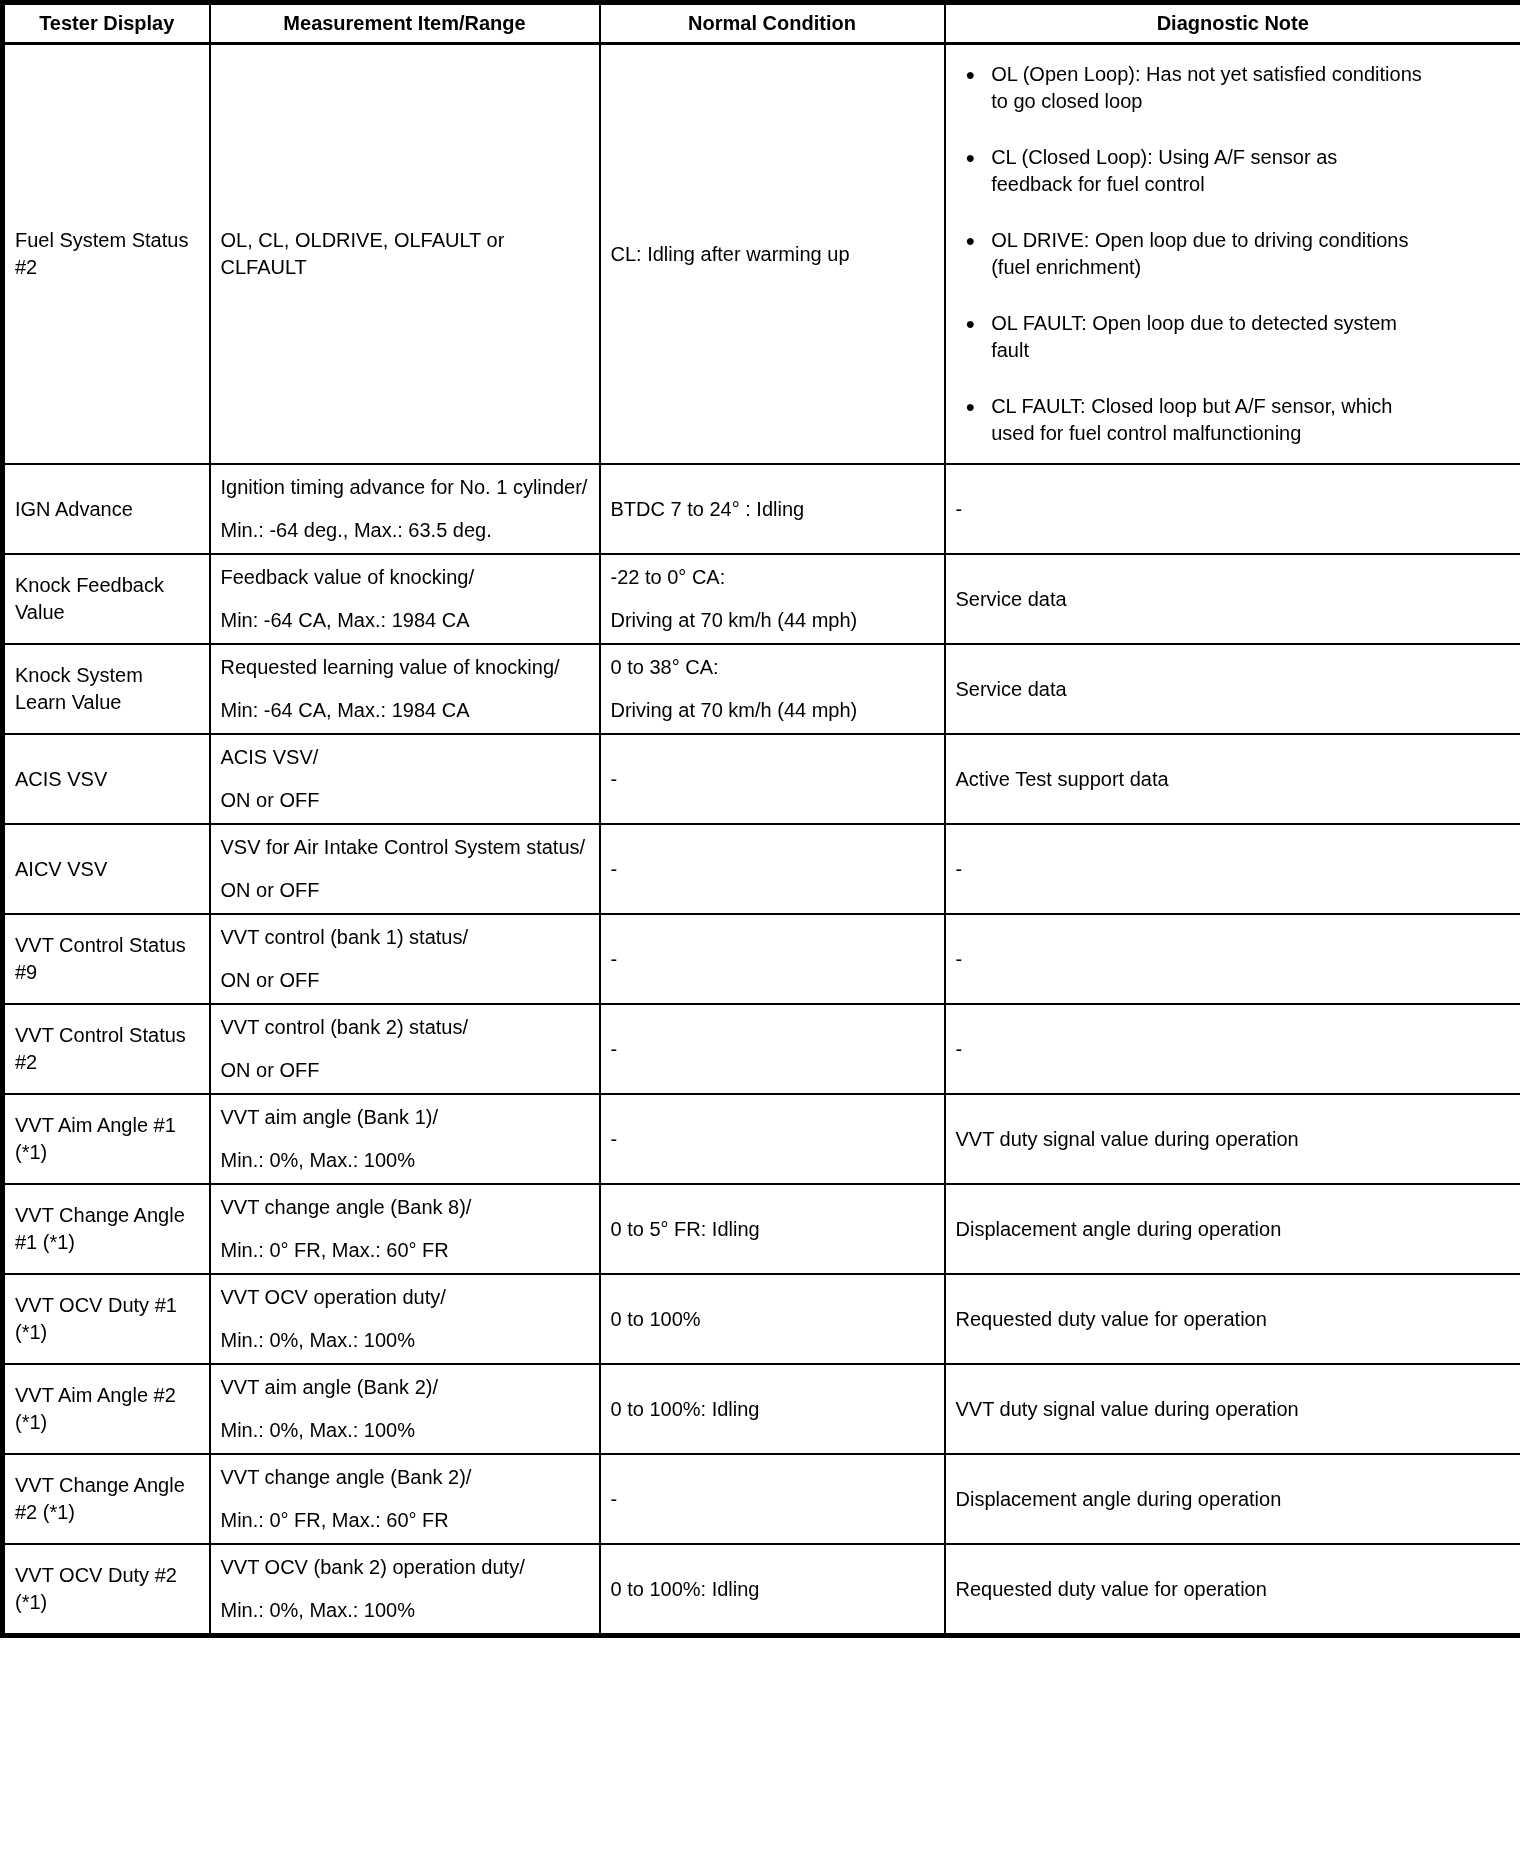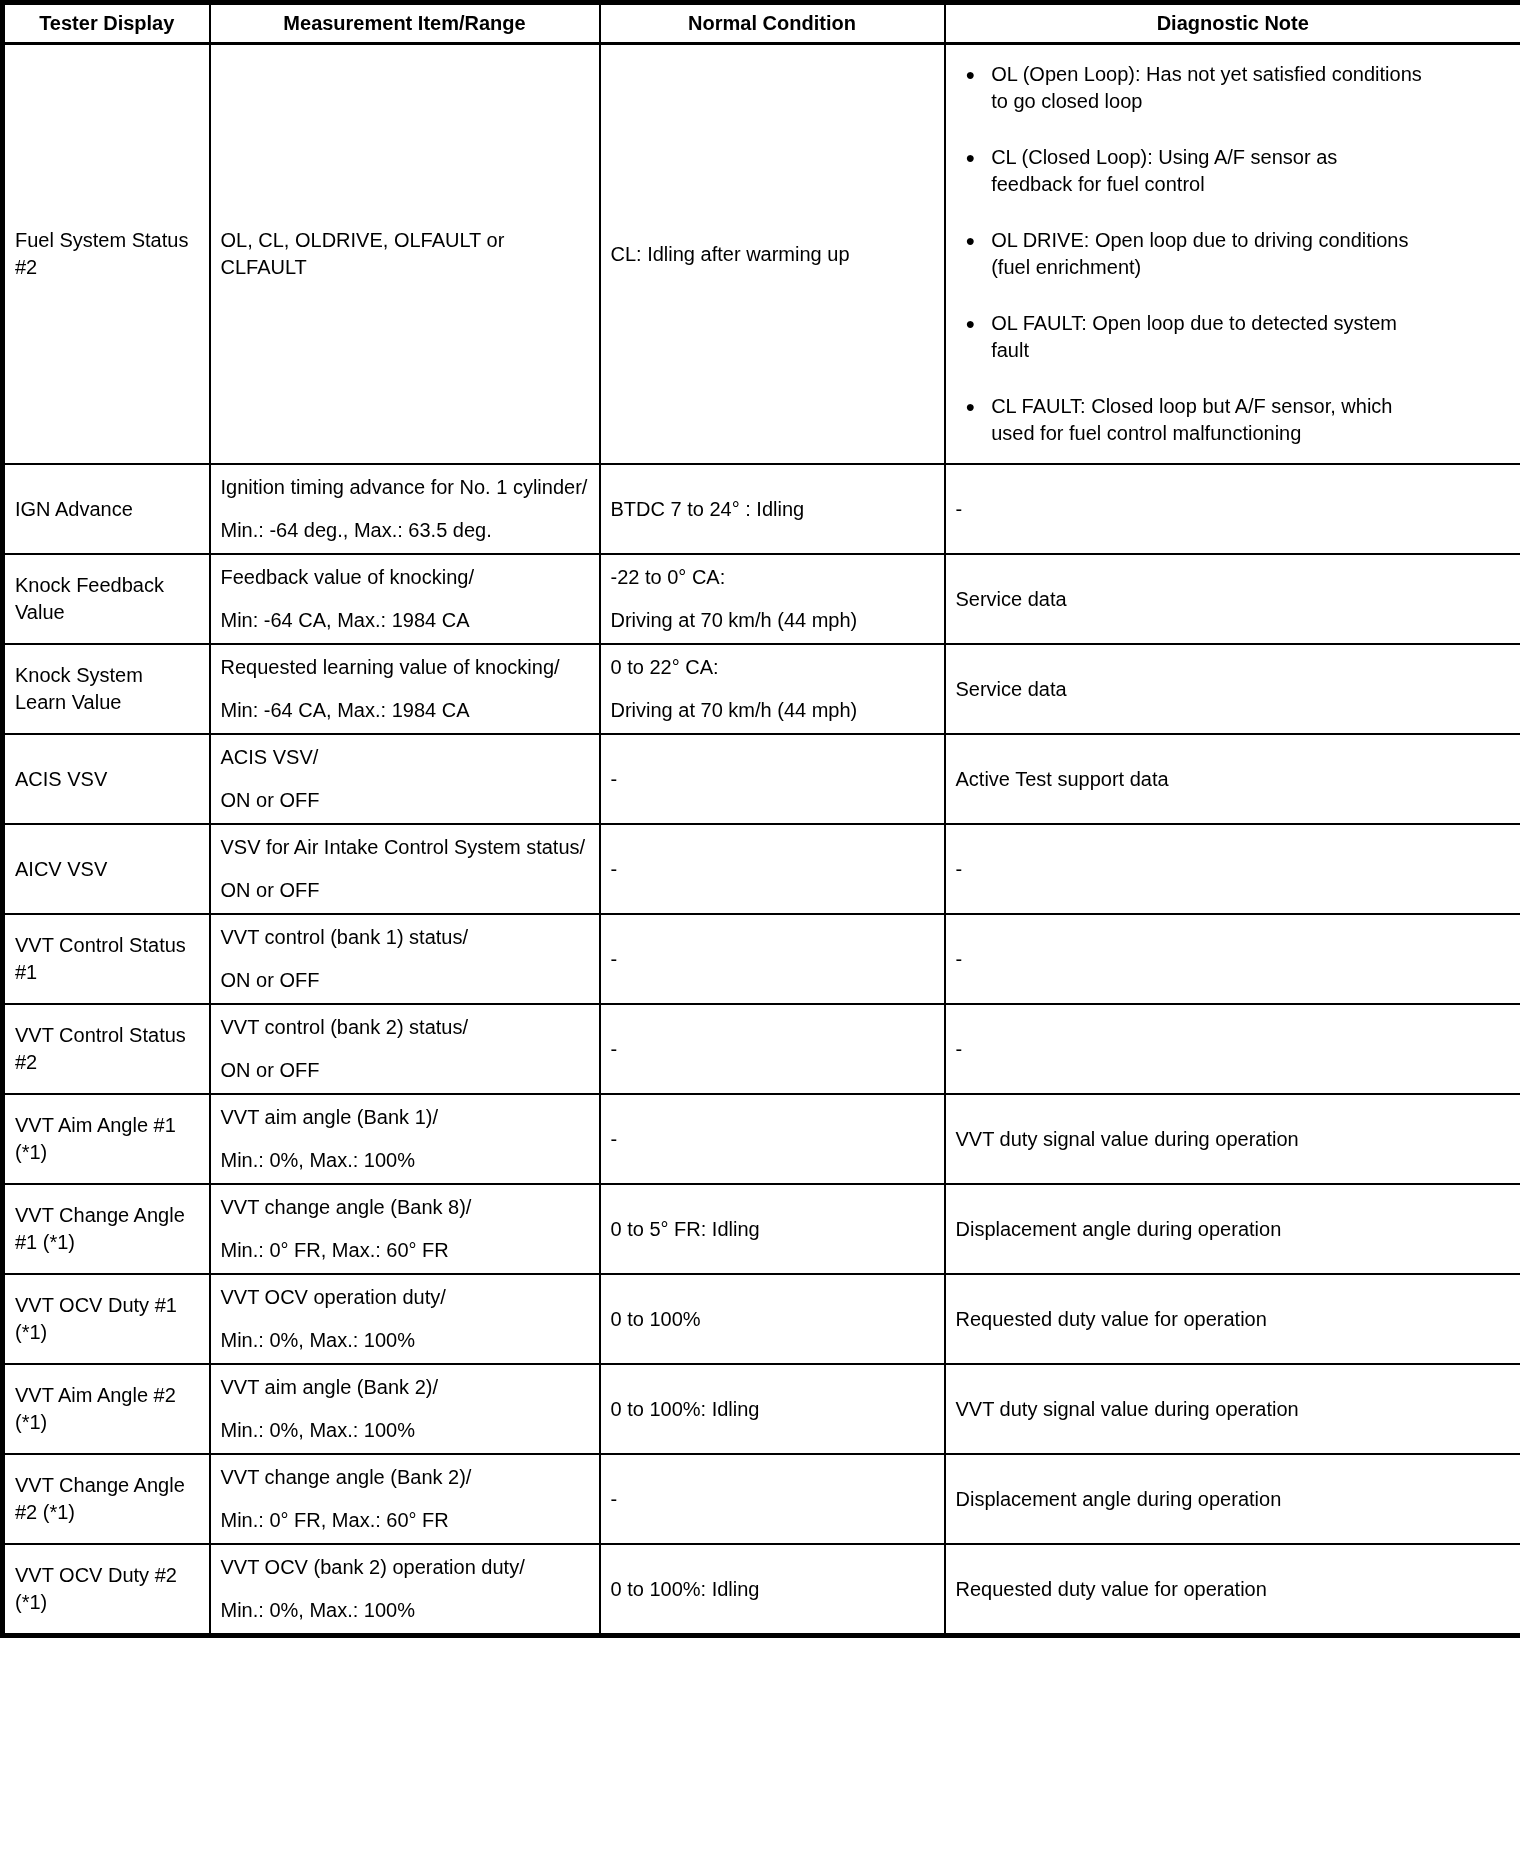--- a/index.html
+++ b/index.html
@@ -151,21 +151,21 @@
             <div class="para">Service data</div>
           </td>
         </tr>
         <tr>
           <td>Knock System Learn Value</td>
           <td>
             <div class="para">Requested learning value of knocking/</div>
             <div class="para">Min: -64 CA, Max.: 1984 CA</div>
           </td>
           <td>
-            <div class="para">0 to 22° CA:</div>
+            <div class="para">0 to 38° CA:</div>
             <div class="para">Driving at 70 km/h (44 mph)</div>
           </td>
           <td>
             <div class="para">Service data</div>
           </td>
         </tr>
         <tr>
           <td>ACIS VSV</td>
           <td>
             <div class="para">ACIS VSV/</div>
@@ -185,21 +185,21 @@
             <div class="para">ON or OFF</div>
           </td>
           <td>
             <div class="para">-</div>
           </td>
           <td>
             <div class="para">-</div>
           </td>
         </tr>
         <tr>
-          <td>VVT Control Status #1</td>
+          <td>VVT Control Status #9</td>
           <td>
             <div class="para">VVT control (bank 1) status/</div>
             <div class="para">ON or OFF</div>
           </td>
           <td>
             <div class="para">-</div>
           </td>
           <td>
             <div class="para">-</div>
           </td>

